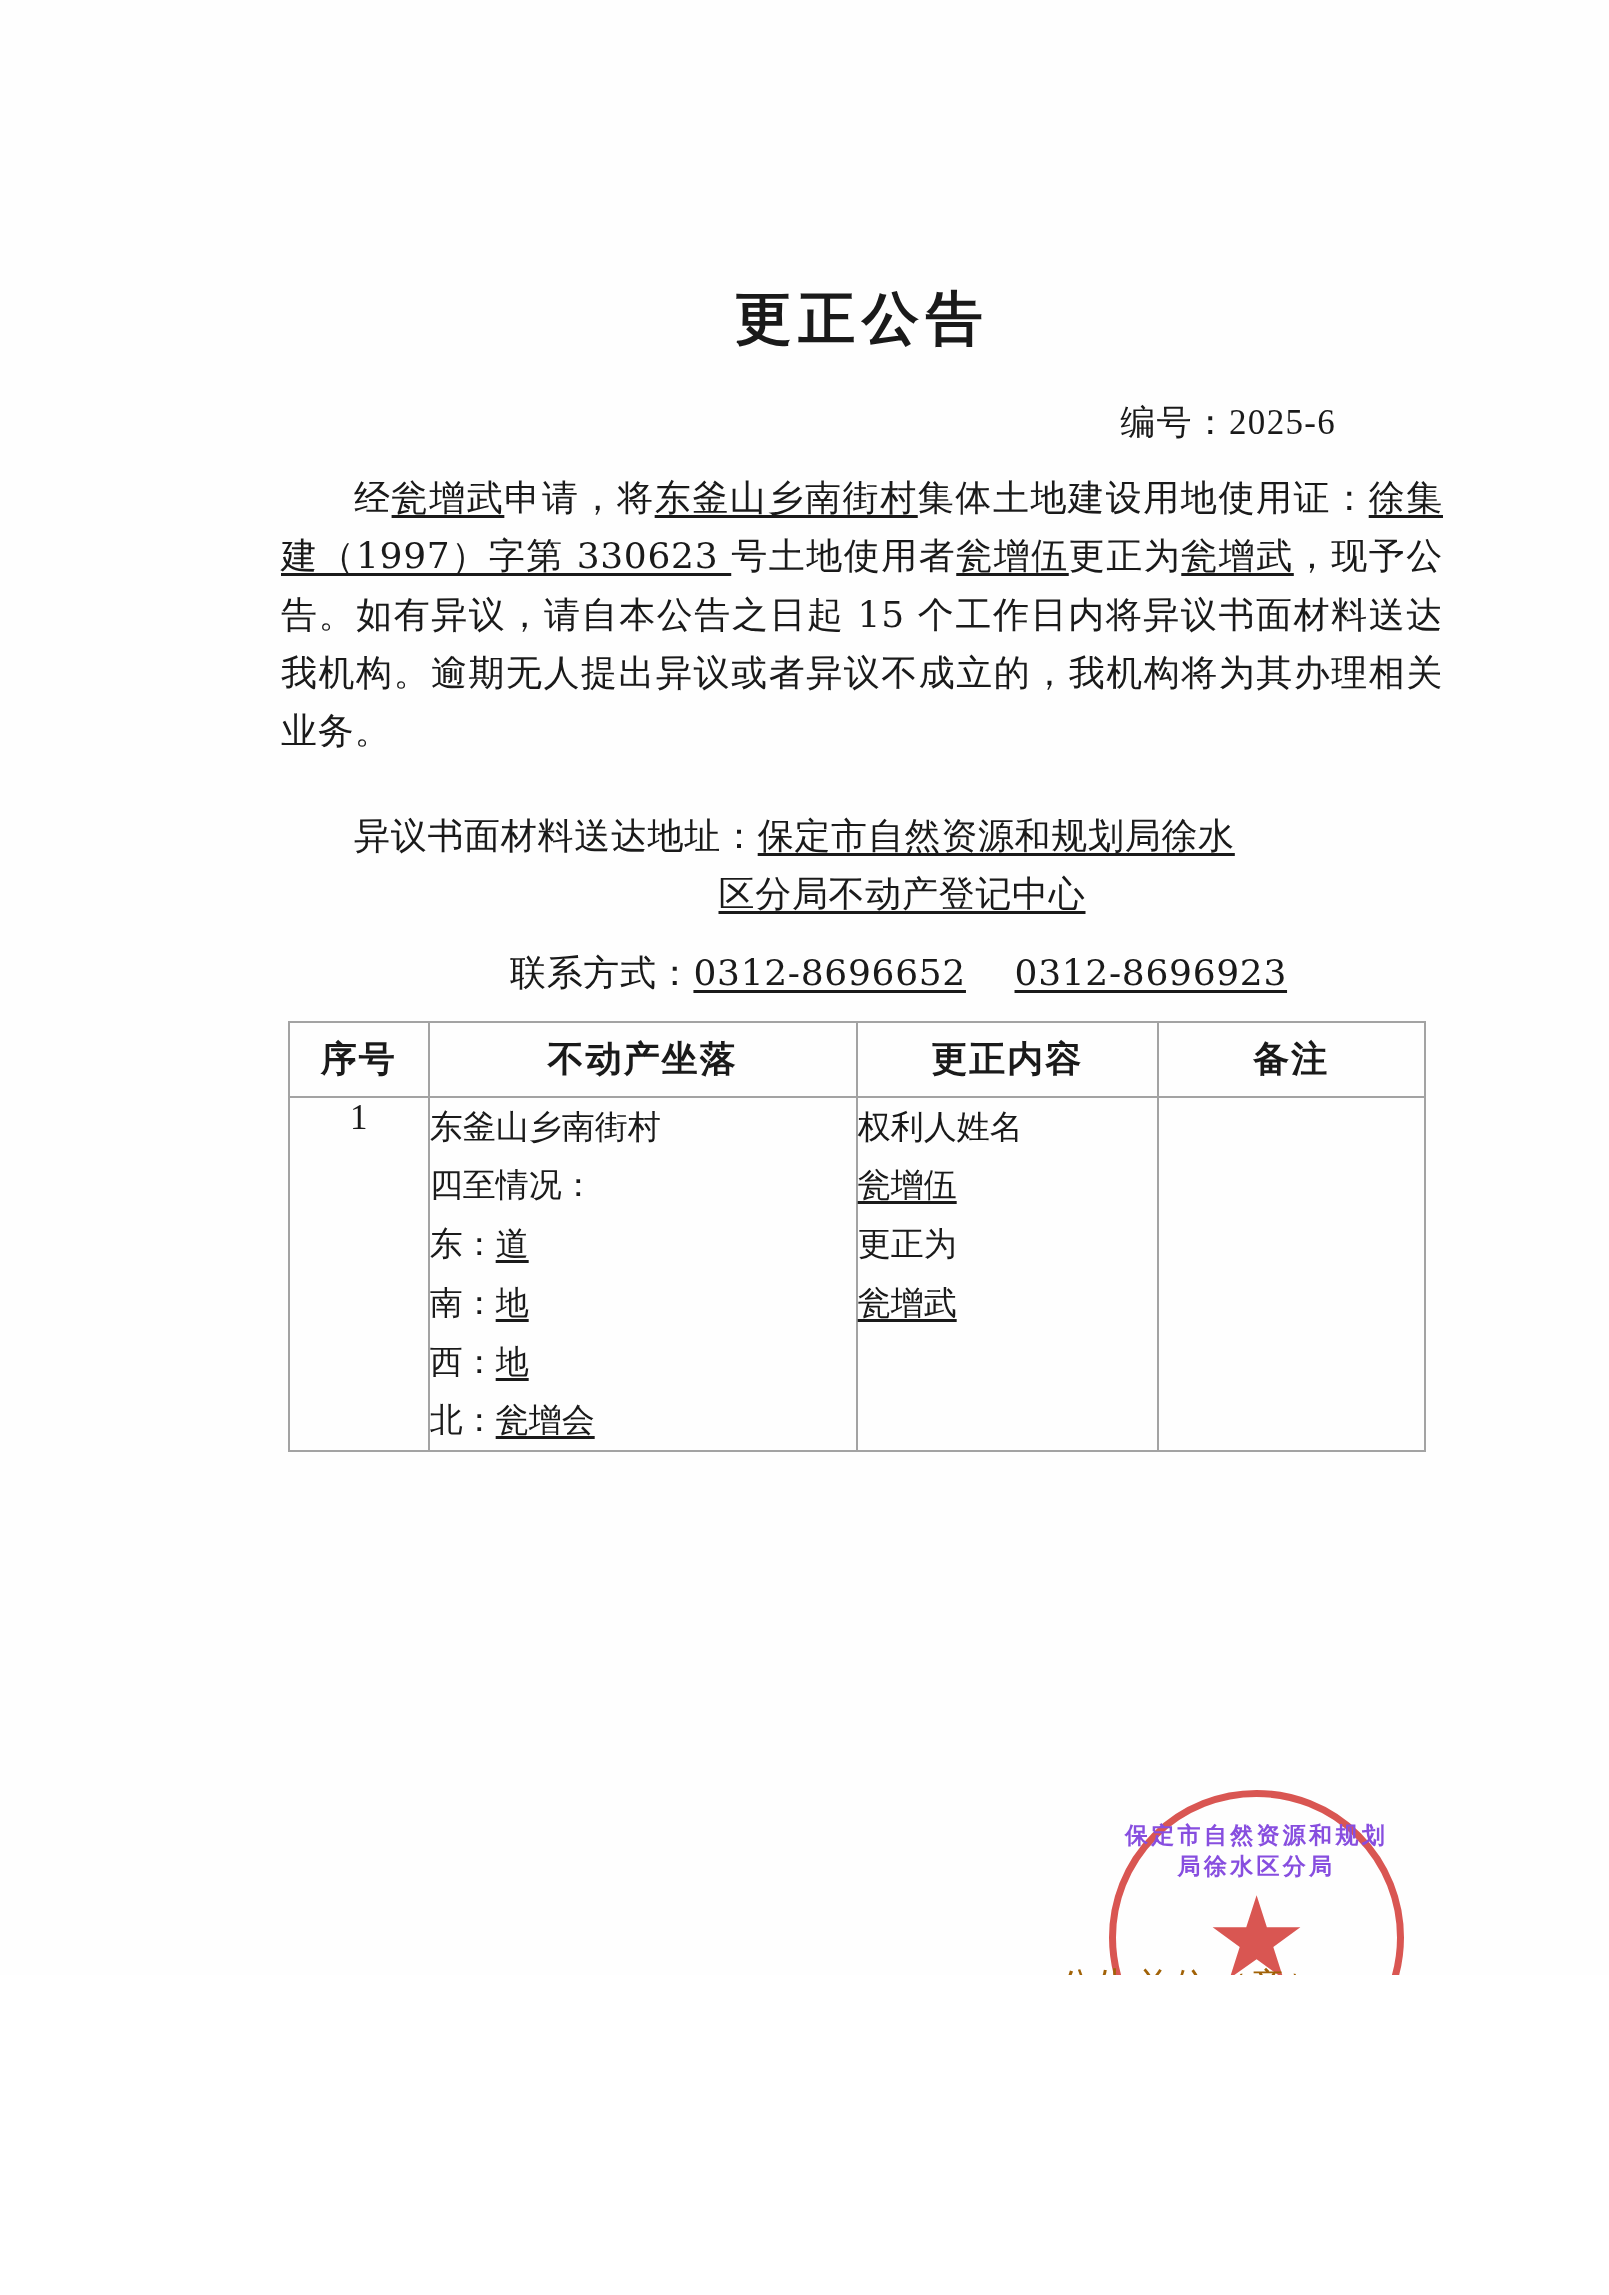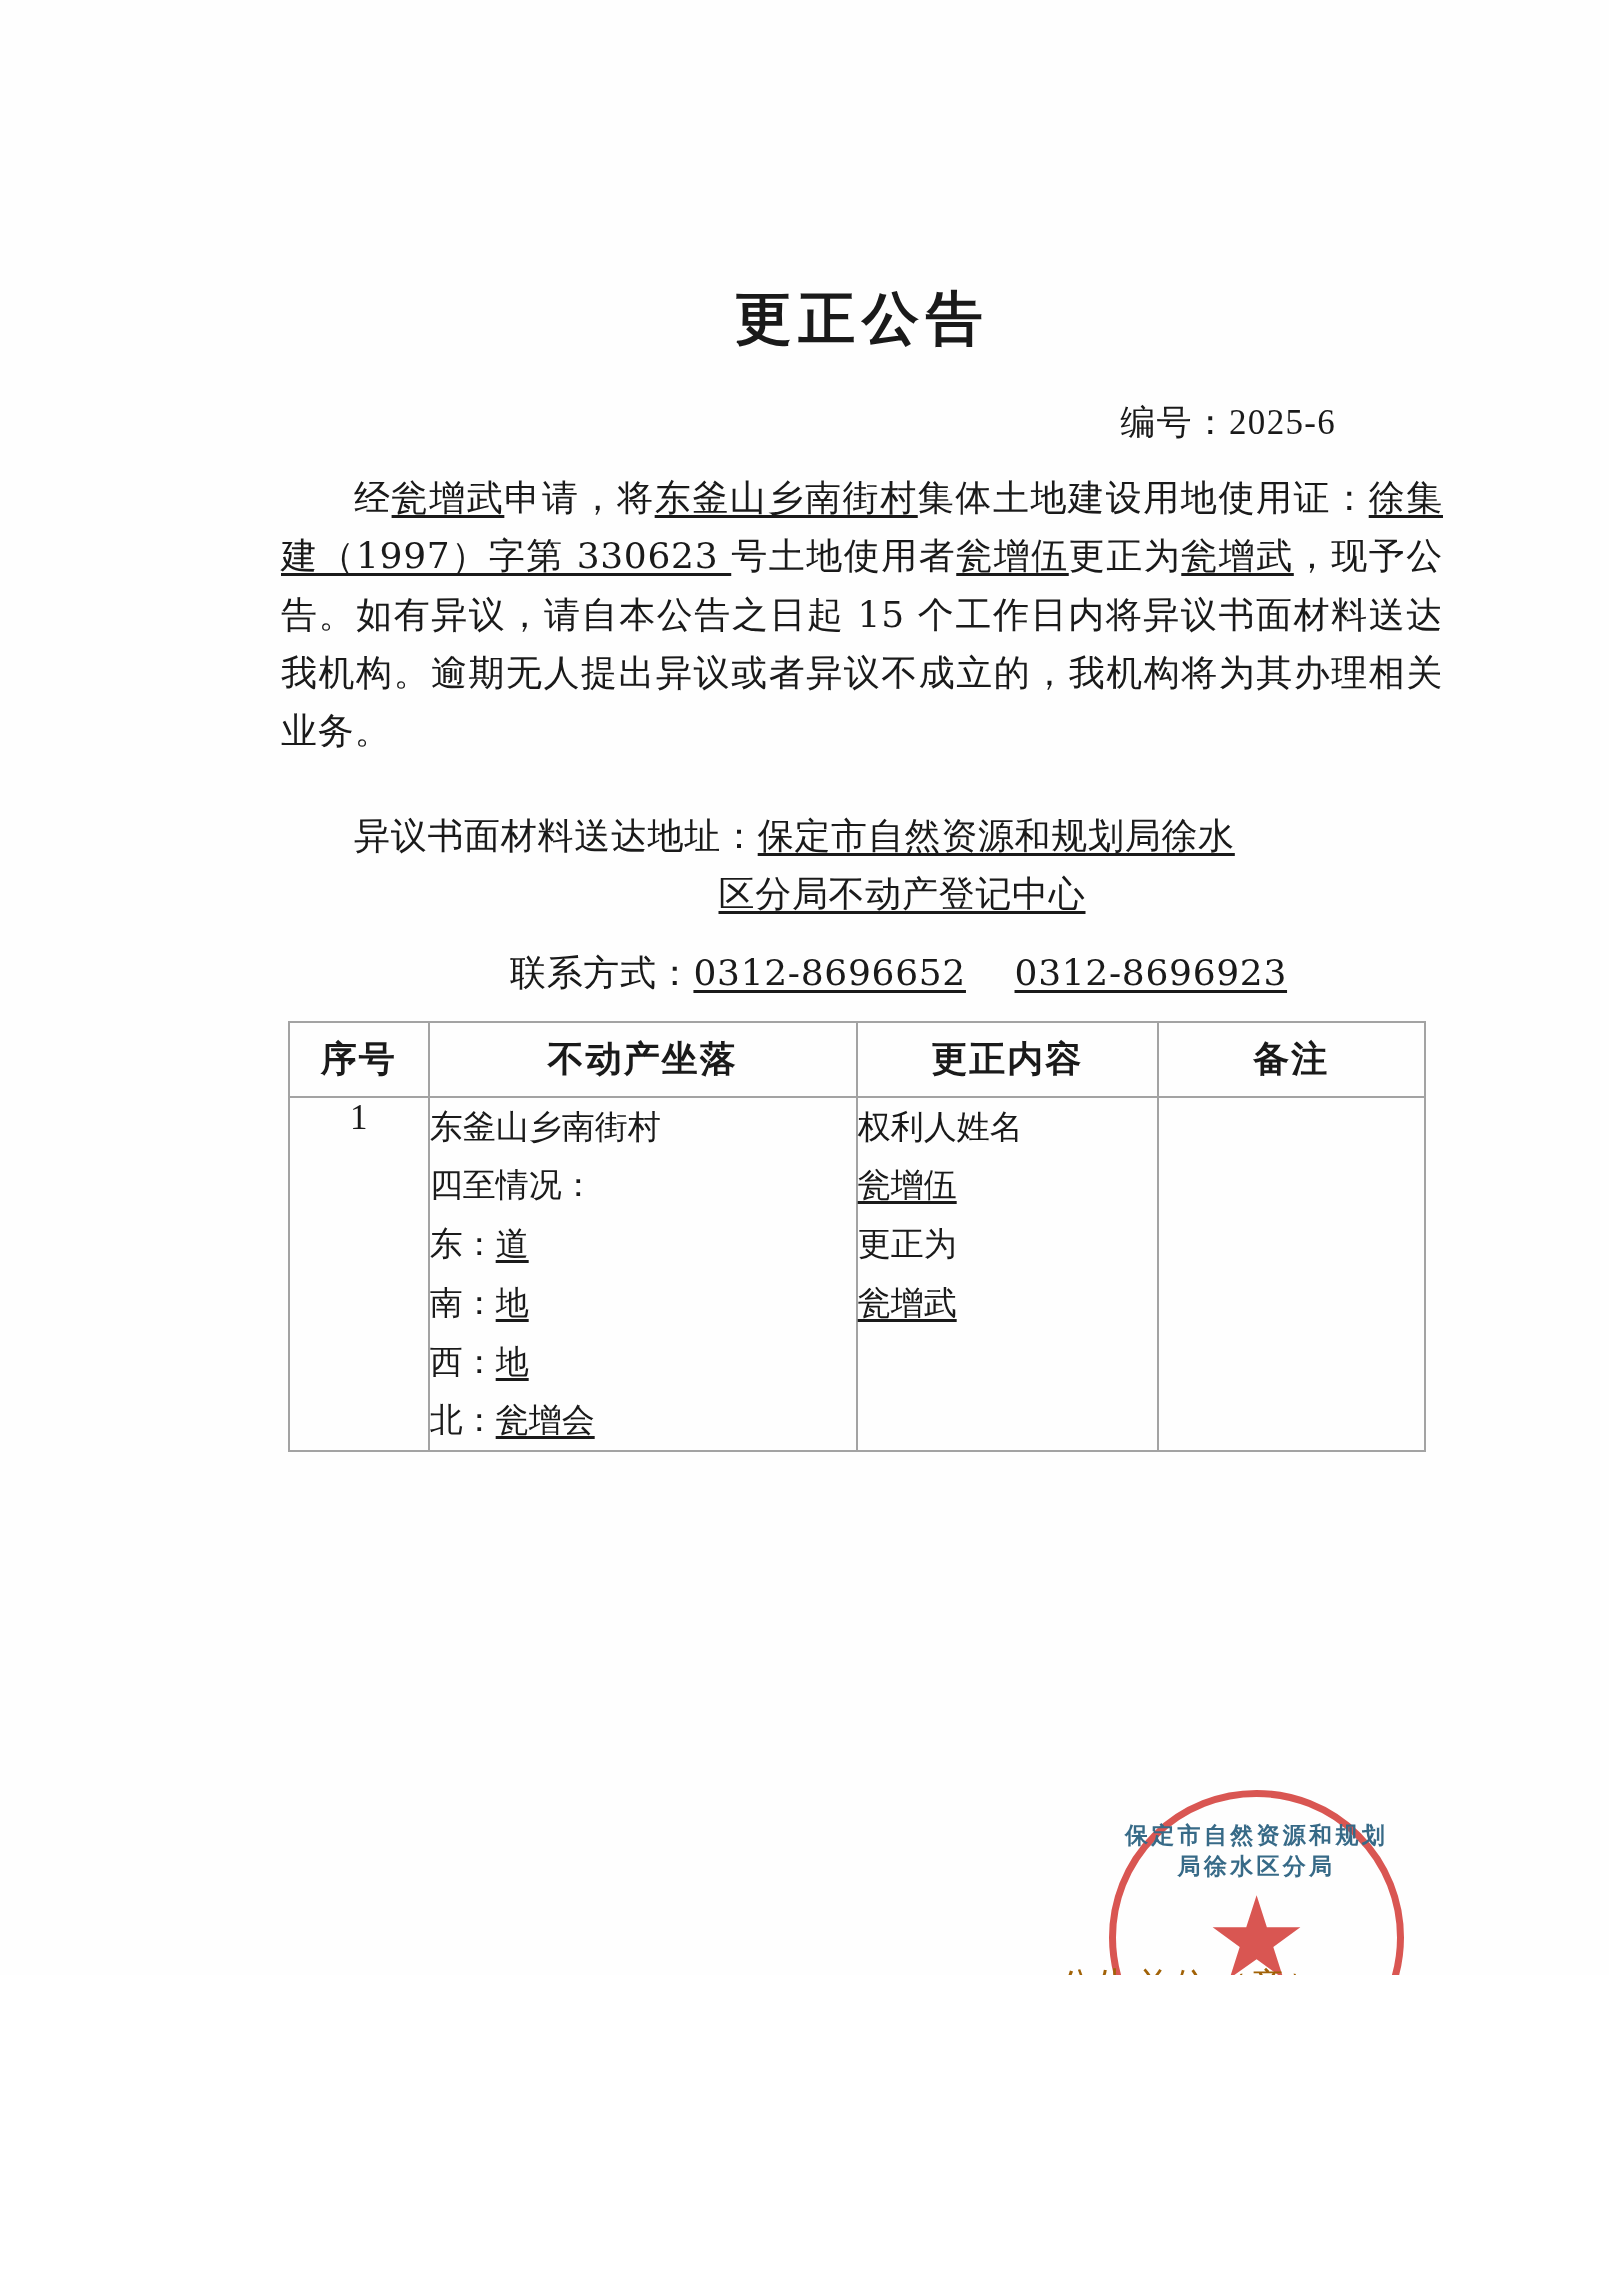--- a/index.html
+++ b/index.html
@@ -133,21 +133,21 @@
     color: #d2322d;
     font-size: 100px;
     line-height: 1;
   }
   .seal .seal-top {
     position: absolute;
     left: 0;
     top: 23px;
     width: 100%;
     text-align: center;
-    color: #0c4a6e;
+    color: #6d28d9;
     font-size: 23px;
     letter-spacing: 3.3px;
     font-weight: bold;
   }
   .seal .seal-bottom {
     position: absolute;
     left: 4px;
     bottom: 31px;
     width: 100%;
     text-align: center;

